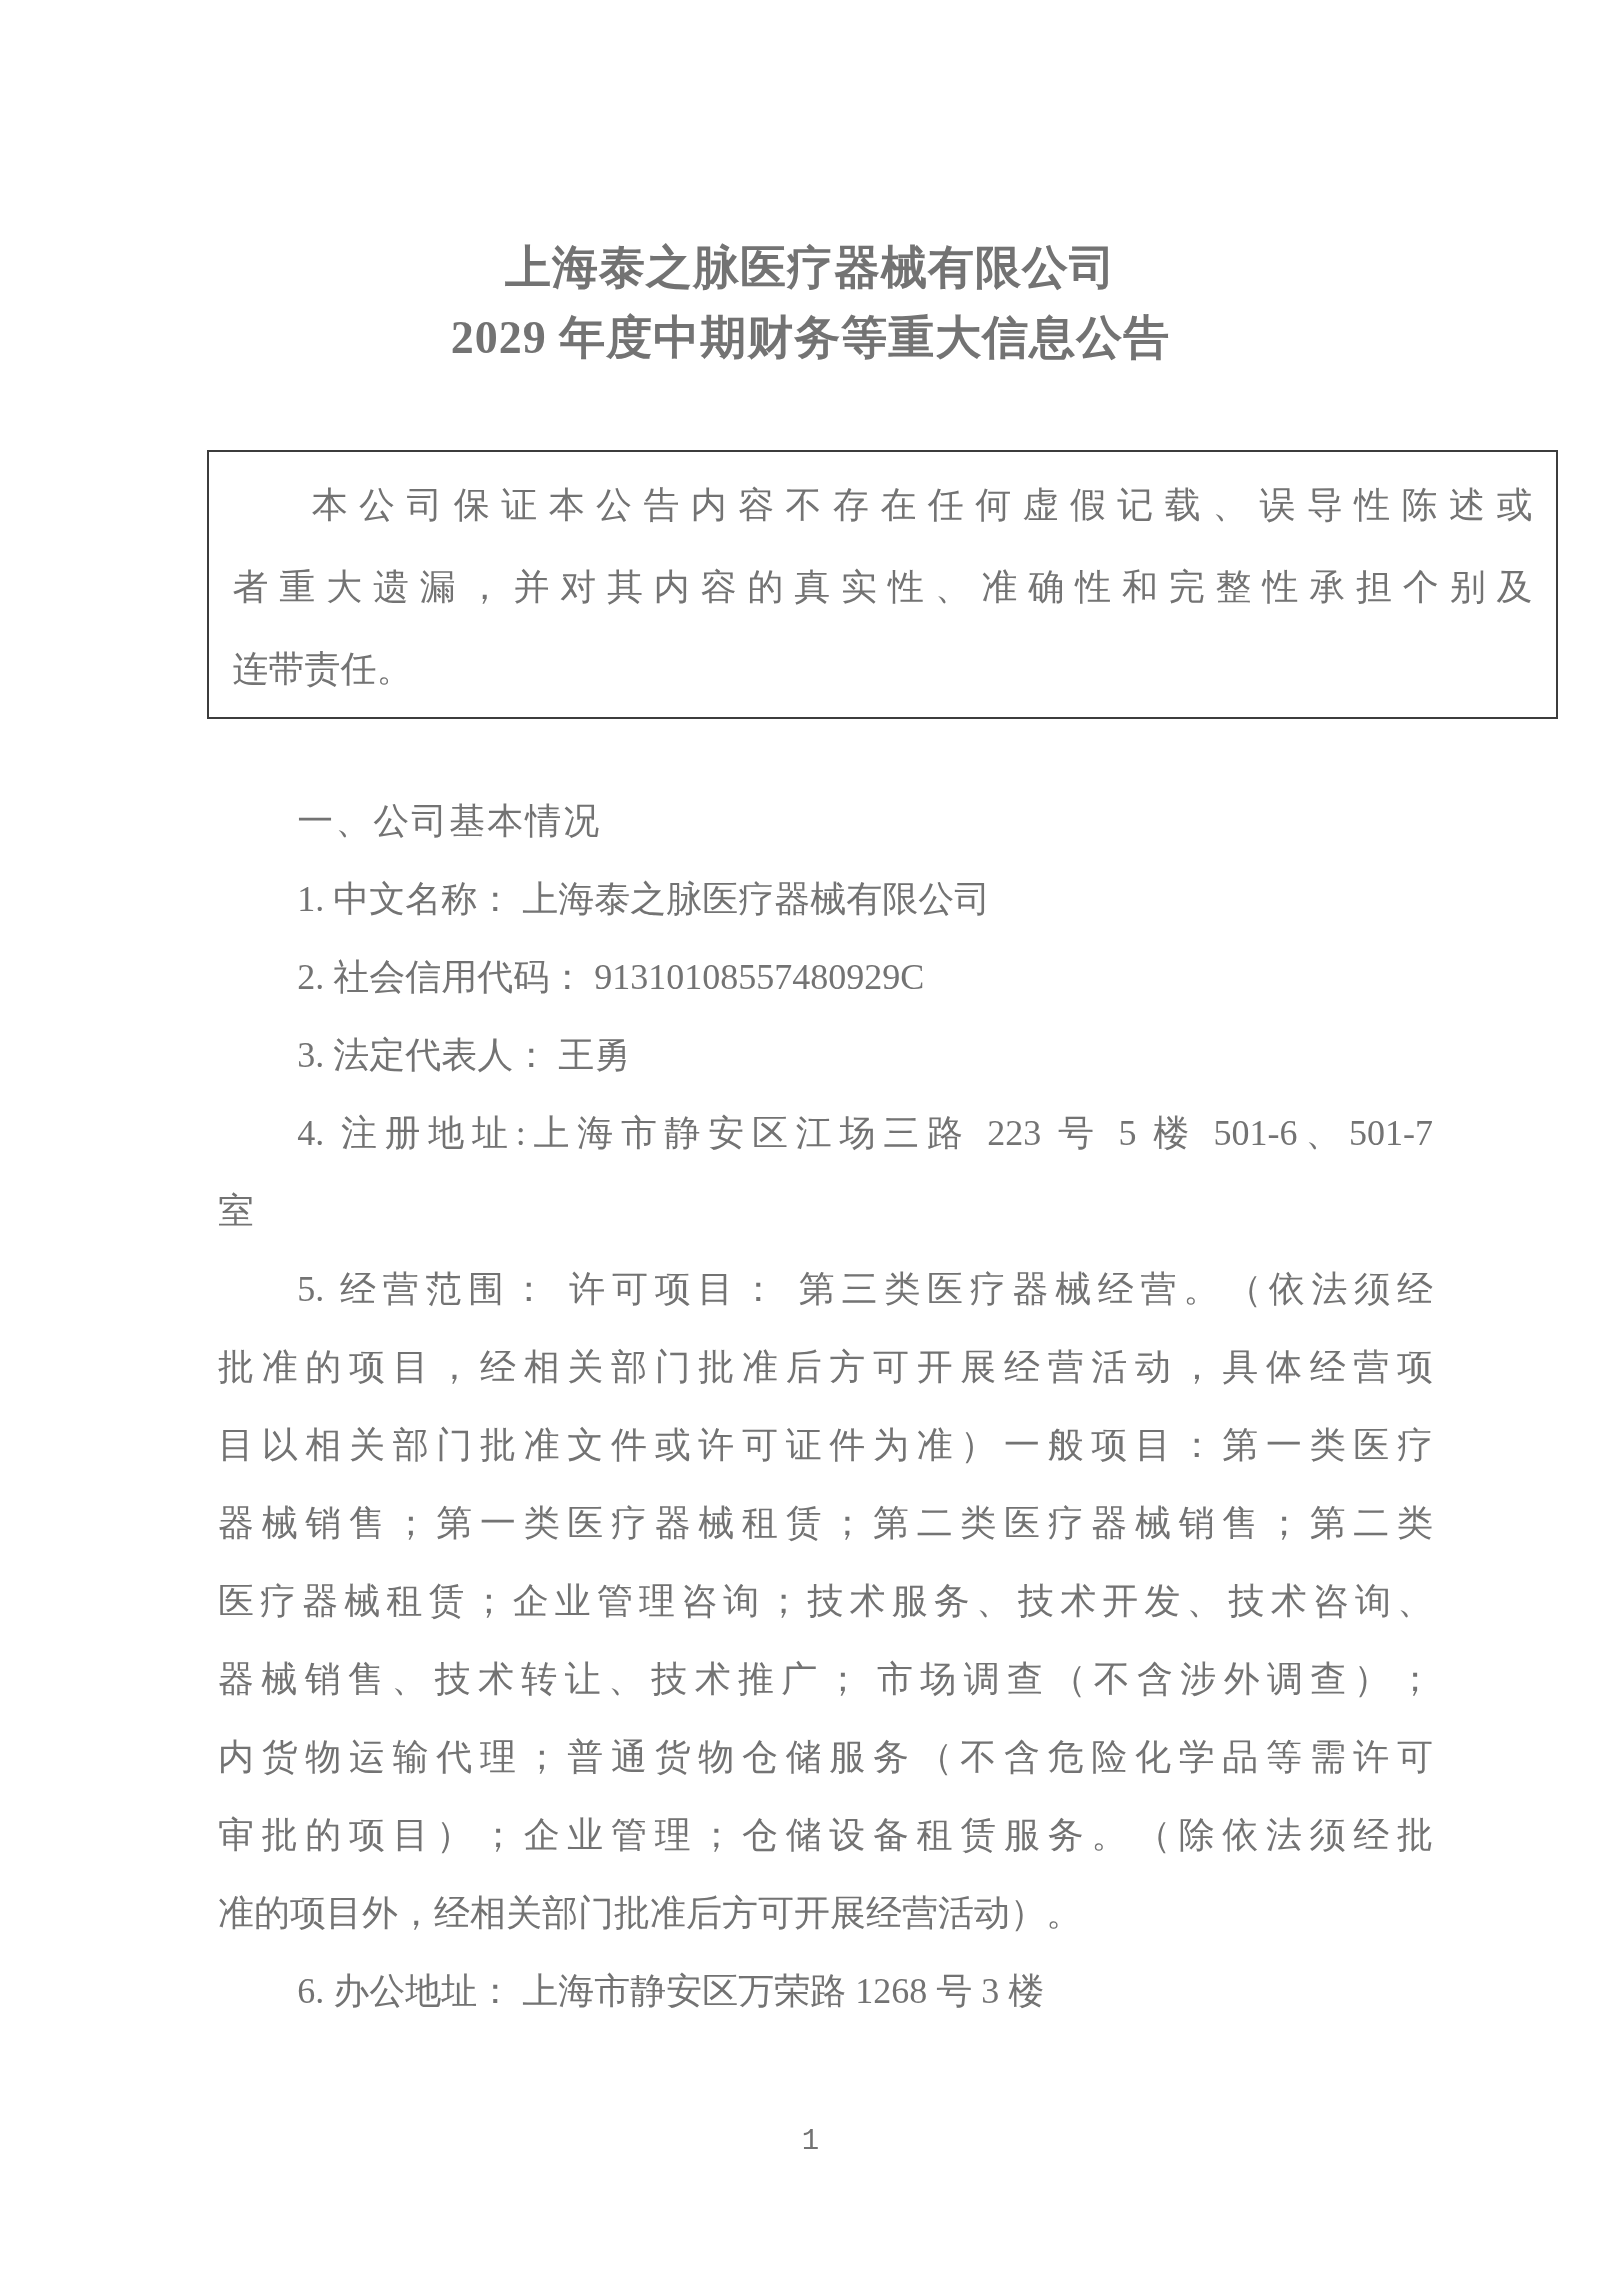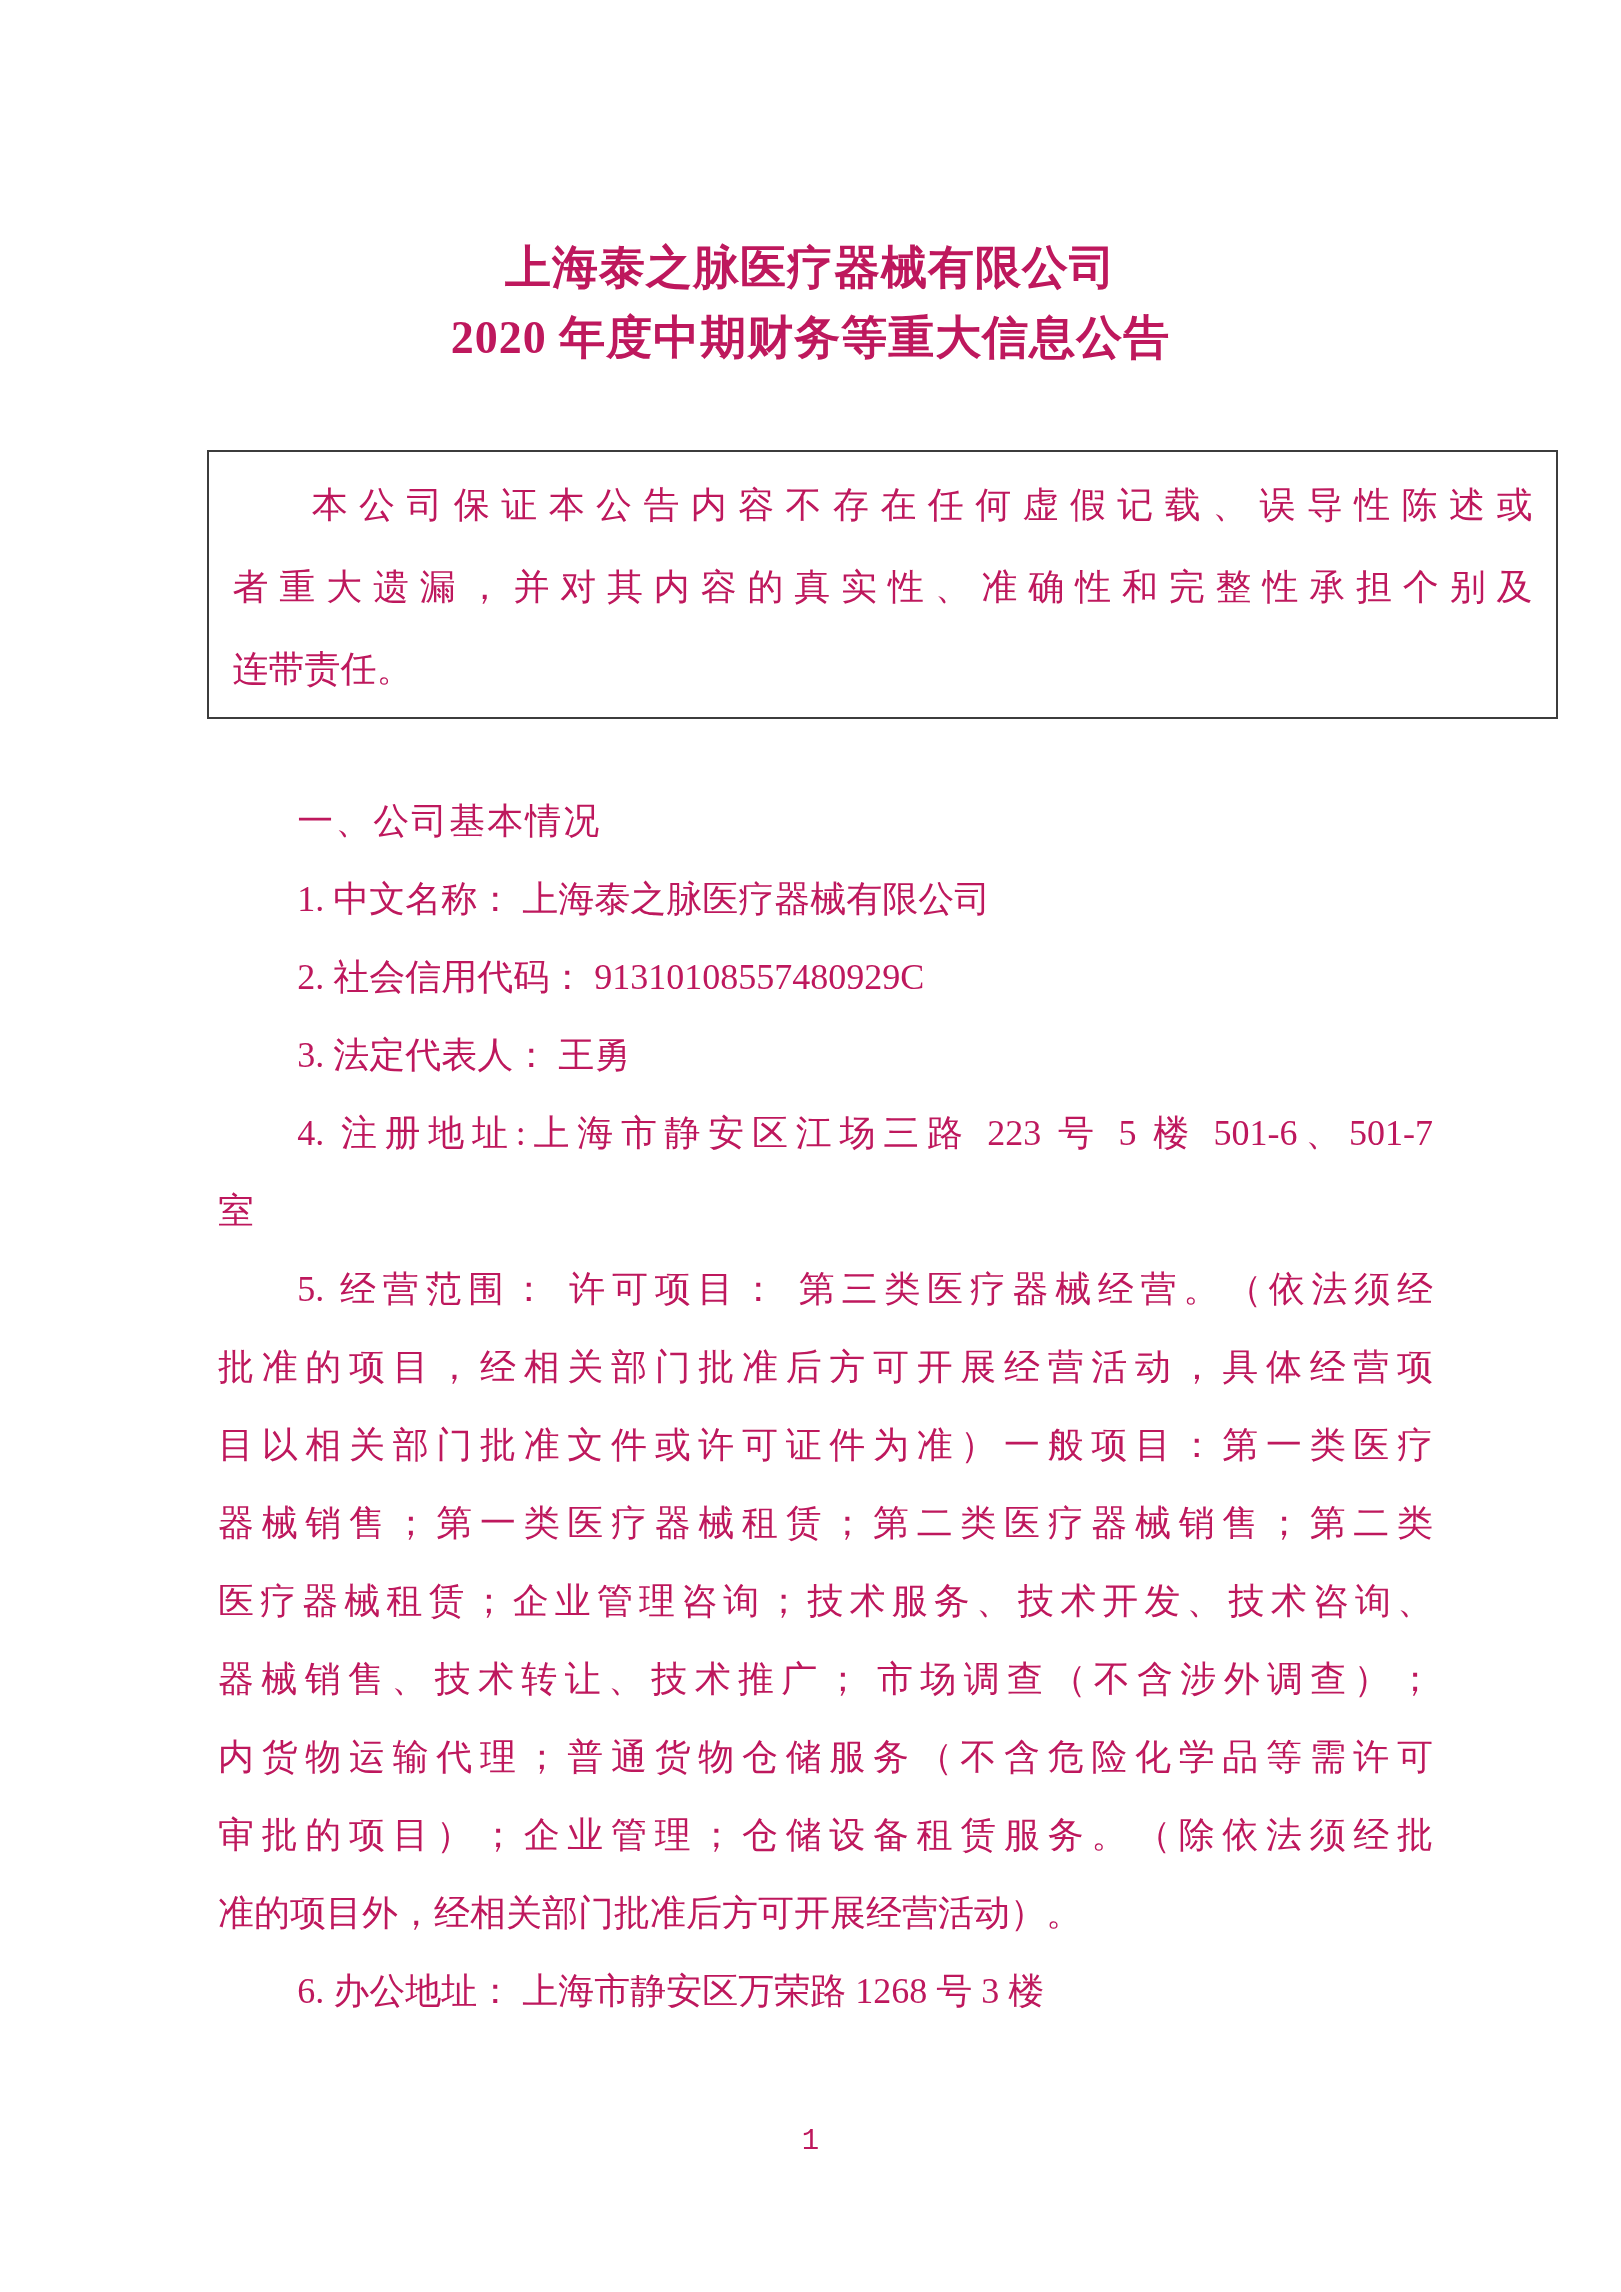--- a/index.html
+++ b/index.html
@@ -6,21 +6,21 @@
     margin: 0;
     padding: 0;
     background: #9a9a9a;
   }
   .page {
     position: relative;
     width: 1621px;
     height: 2293px;
     margin: 0 auto;
     background: #ffffff;
-    color: #be185d;
+    color: #737373;
     font-family: "Liberation Serif", "DejaVu Serif", serif;
     overflow: hidden;
   }
   .title-block {
     position: absolute;
     top: 233px;
     left: 0;
     right: 0;
     text-align: center;
     font-size: 46px;
@@ -86,21 +86,21 @@
     font-family: "Liberation Mono", "DejaVu Sans Mono", monospace;
   }
 </style>
 </head>
 <body>
 
 <div class="page">
 
   <div class="title-block">
     <div>上海泰之脉医疗器械有限公司</div>
-    <div>2020 年度中期财务等重大信息公告</div>
+    <div>2029 年度中期财务等重大信息公告</div>
   </div>
 
   <div class="disclaimer-box">
     <div class="disclaimer-line first fill">本公司保证本公告内容不存在任何虚假记载、误导性陈述或</div>
     <div class="disclaimer-line fill">者重大遗漏，并对其内容的真实性、准确性和完整性承担个别及</div>
     <div class="disclaimer-line">连带责任。</div>
   </div>
 
   <div class="content">
     <div class="line section-heading">一、公司基本情况</div>

